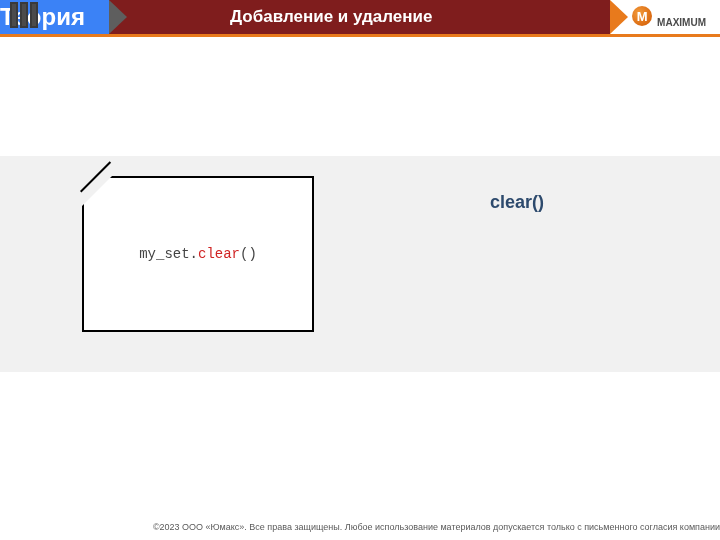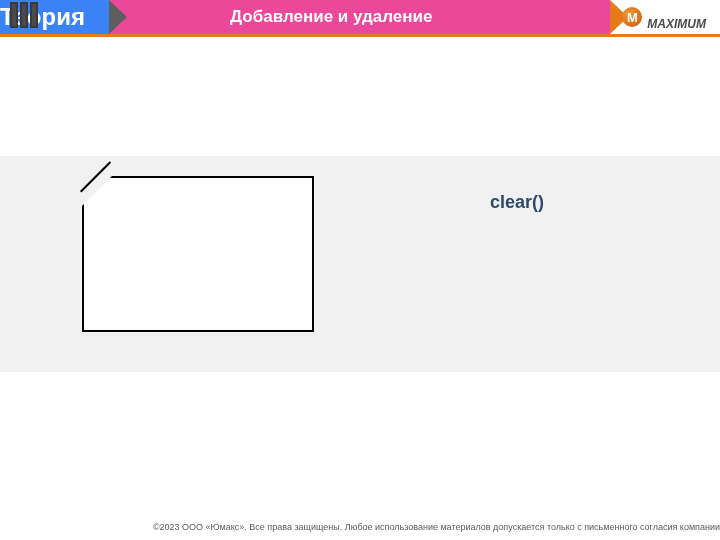--- a/index.html
+++ b/index.html
@@ -51,21 +51,21 @@
     display: block;
     width: 8px; height: 26px;
     border: 2px solid #3a3a3a;
     background: #4b4b4b;
   }
   .header-orange {
     position: absolute;
     left: 0; top: 0;
     height: 34px;
     width: 610px;
-    background: #ec4899;
+    background: #7f1d1d;
     z-index: 1;
     display: flex;
     align-items: center;
     color: #fff;
     font-weight: bold;
     font-size: 17px;
     padding-left: 230px;
   }
   .header-orange::after {
     content: "";
@@ -98,23 +98,22 @@
     border-radius: 50%;
     background: radial-gradient(circle at 35% 35%, #f39a3a, #d05600);
     color: #fff;
     font-weight: bold;
     font-size: 13px;
     display: flex;
     align-items: center;
     justify-content: center;
   }
   .logo-text {
-    font-size: 12px;
-    font-weight: bold;
-    font-style: italic;
+    font-size: 10px;
+    font-weight: bold;
     color: #4a4a4a;
     line-height: 1;
     margin-top: 14px;
   }
   .logo-sub {
     font-size: 5px;
     color: #777;
     line-height: 1;
   }
 
@@ -217,20 +216,23 @@
       <div class="logo-text">MAXIMUM</div>
       <div class="logo-sub"></div>
     </div>
   </div>
 </div>
 
 <div class="content-band"></div>
 
 <div class="code-card">
   <div class="corner-line"></div>
+  <div class="code-text">
+    <span>my_set</span><span>.</span><span class="kw">clear</span><span>()</span>
+  </div>
 </div>
 
 <div class="desc">
   <div class="desc-title">clear()</div>
 </div>
 
 <div class="footer">
   <span>©2023 ООО «Юмакс». Все права защищены. Любое использование материалов допускается только с письменного согласия компании</span>
 </div>
 

